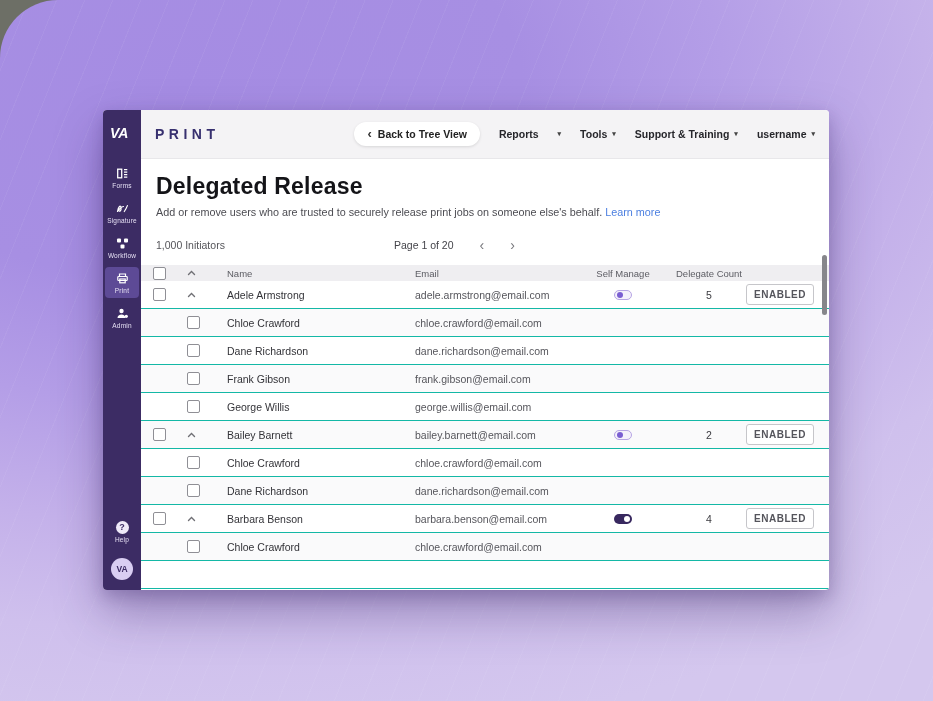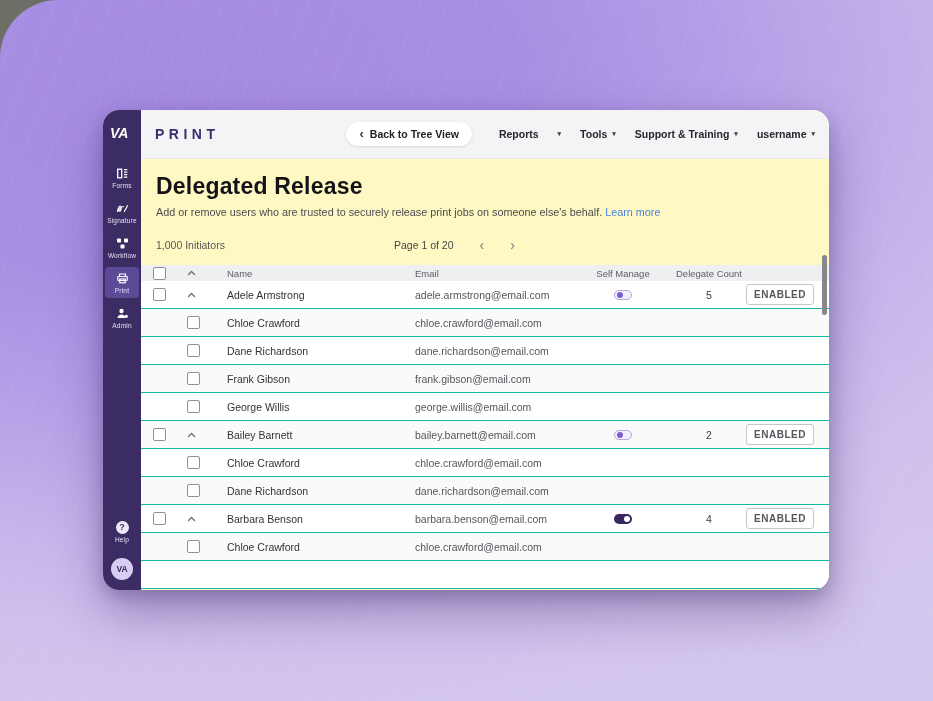--- a/index.html
+++ b/index.html
@@ -10,21 +10,21 @@
     -webkit-font-smoothing:antialiased;
   }
   .bg{
     position:absolute;inset:0;border-radius:58px 0 0 0;
     background:
       repeating-linear-gradient(112deg, rgba(255,255,255,0.05) 0 1px, rgba(255,255,255,0) 1px 26px),
       radial-gradient(120% 95% at 20% 12%, #a58ce3 0%, #a78fe3 30%, #b49ee7 48%, #c4b1ea 66%, #cfc0ed 82%, #d4c7ee 100%);
   }
   .card{
     position:absolute;left:103px;top:110px;width:726px;height:480px;
-    background:#fef9c3;border-radius:16px;overflow:hidden;display:flex;
+    background:#ffffff;border-radius:4px;overflow:hidden;display:flex;
     box-shadow:0 22px 48px rgba(45,25,90,.35), 0 6px 16px rgba(45,25,90,.22);
   }
   
   .sidebar{width:38px;flex-shrink:0;background:#3c2c64;display:flex;flex-direction:column;align-items:center;}
   .logo{height:46px;display:flex;align-items:center;justify-content:center;width:100%;}
   .side-nav{display:flex;flex-direction:column;align-items:center;width:100%;margin-top:4px;}
   .side-item{width:34px;margin:2px 0;padding:5px 0 4px;border-radius:4px;text-align:center;cursor:pointer;}
   .side-item.active{background:#5d4a96;}
   .side-item .icon{height:13px;line-height:13px;}
   .side-label{font-size:6.5px;color:#e6e0f4;margin-top:2px;letter-spacing:.2px;}
@@ -144,21 +144,21 @@
   </aside>
 
   <div class="main">
     <header class="topbar">
       <div class="brand">PRINT</div>
       <nav class="topnav">
         <button class="back-btn">
           <span class="back-chev">‹</span>
           <span>Back to Tree View</span>
         </button>
-        <span id="menus"><span class="menu-item" style="margin-left: 8px; gap: 19px;">
+        <span id="menus"><span class="menu-item" style="margin-left: 0px; gap: 19px;">
               <span>Reports</span>
               <span class="caret">▾</span>
             </span><span class="menu-item" style="margin-left: 19px;">
               <span>Tools</span>
               <span class="caret">▾</span>
             </span><span class="menu-item" style="margin-left: 19px; text-align: center;">
               <span>Support &amp; Training</span>
               <span class="caret">▾</span>
             </span><span class="menu-item" style="margin-left: 19px;">
               <span>username</span>

